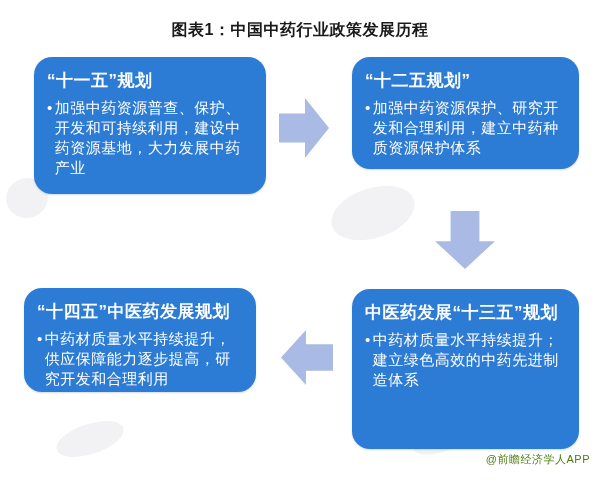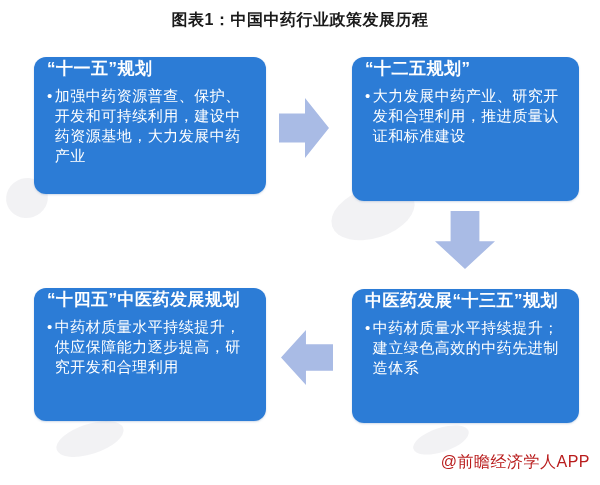--- a/index.html
+++ b/index.html
@@ -4,31 +4,31 @@
 <style>
   html,body { margin:0; padding:0; background:#ffffff; }
   #canvas {
     position:relative;
     width:600px; height:485px;
     background:#ffffff;
     font-family:"Liberation Sans","DejaVu Sans",sans-serif;
     overflow:hidden;
   }
   .page-title {
-    position:absolute; left:0; top:10px; width:600px;
+    position:absolute; left:0; top:20px; width:600px;
     text-align:center;
     font-size:16px; font-weight:bold; color:#1a1a1a;
     letter-spacing:0.5px;
   }
   .pbox {
     position:absolute;
     background:#2c7cd6;
-    border-radius:12px;
+    border-radius:18px;
     color:#ffffff;
-    padding:1px 13px 8px 13px;
+    padding:13px 13px 8px 13px;
     box-sizing:border-box;
     box-shadow:0 1px 2px rgba(120,150,190,0.35);
   }
   .pbox .box-title {
     font-size:17px; font-weight:bold; line-height:1.28;
     margin-bottom:6px; letter-spacing:0.5px;
   }
   .pbox .box-body {
     display:flex; align-items:flex-start;
     font-size:15px; line-height:1.33; letter-spacing:0.5px;
@@ -47,21 +47,21 @@
   .watermark {
     position:absolute; background:#ededf0; border-radius:50%;
     opacity:0.75; transform:rotate(-18deg);
   }
   .footer-source {
     position:absolute; left:10px; top:452px;
     font-size:13px; color:#4d4d4d; letter-spacing:0.5px;
   }
   .footer-credit {
     position:absolute; right:10px; top:452px;
-    font-size:16px; color:#b91c1c; letter-spacing:0.5px;text-align:right;
+    font-size:11px; color:#4d7c0f; letter-spacing:0.5px;text-align:right;
   }
 </style>
 </head>
 <body>
 
 <div id="canvas">
 
   <div class="page-title">图表1：中国中药行业政策发展历程</div>
 
   <div class="watermark" style="left:6px; top:178px; width:42px; height:40px;"></div>
@@ -70,37 +70,37 @@
   <div class="watermark" style="left:412px; top:428px; width:58px; height:24px;"></div>
 
   <div class="pbox" style="left:34px; top:57px; width:232px; height:137px;">
     <div class="box-title">“十一五”规划</div>
     <div class="box-body">
       <span class="bullet">•</span>
       <span>加强中药资源普查、保护、开发和可持续利用，建设中药资源基地，大力发展中药产业</span>
     </div>
   </div>
 
-  <div class="pbox" style="left:352px; top:57px; width:227px; height:144px;">
+  <div class="pbox" style="left:352px; top:57px; width:227px; height:112px;">
     <div class="box-title">“十二五规划”</div>
     <div class="box-body">
       <span class="bullet">•</span>
-      <span>大力发展中药产业、研究开发和合理利用，推进质量认证和标准建设</span>
+      <span>加强中药资源保护、研究开发和合理利用，建立中药种质资源保护体系</span>
     </div>
   </div>
 
-  <div class="pbox" style="left:352px; top:289px; width:227px; height:134px;">
+  <div class="pbox" style="left:352px; top:289px; width:227px; height:160px;">
     <div class="box-title">中医药发展“十三五”规划</div>
     <div class="box-body">
       <span class="bullet">•</span>
       <span>中药材质量水平持续提升；建立绿色高效的中药先进制造体系</span>
     </div>
   </div>
 
-  <div class="pbox" style="left:34px; top:288px; width:232px; height:133px;">
+  <div class="pbox" style="left:24px; top:288px; width:232px; height:104px;">
     <div class="box-title">“十四五”中医药发展规划</div>
     <div class="box-body">
       <span class="bullet">•</span>
       <span>中药材质量水平持续提升，供应保障能力逐步提高，研究开发和合理利用</span>
     </div>
   </div>
 
   <div class="arrow arrow-right" style="left:279px; top:98px; width:50px; height:60px;"></div>
   <div class="arrow arrow-down" style="left:435px; top:211px; width:60px; height:58px;"></div>
   <div class="arrow arrow-left" style="left:281px; top:330px; width:52px; height:55px;"></div>

